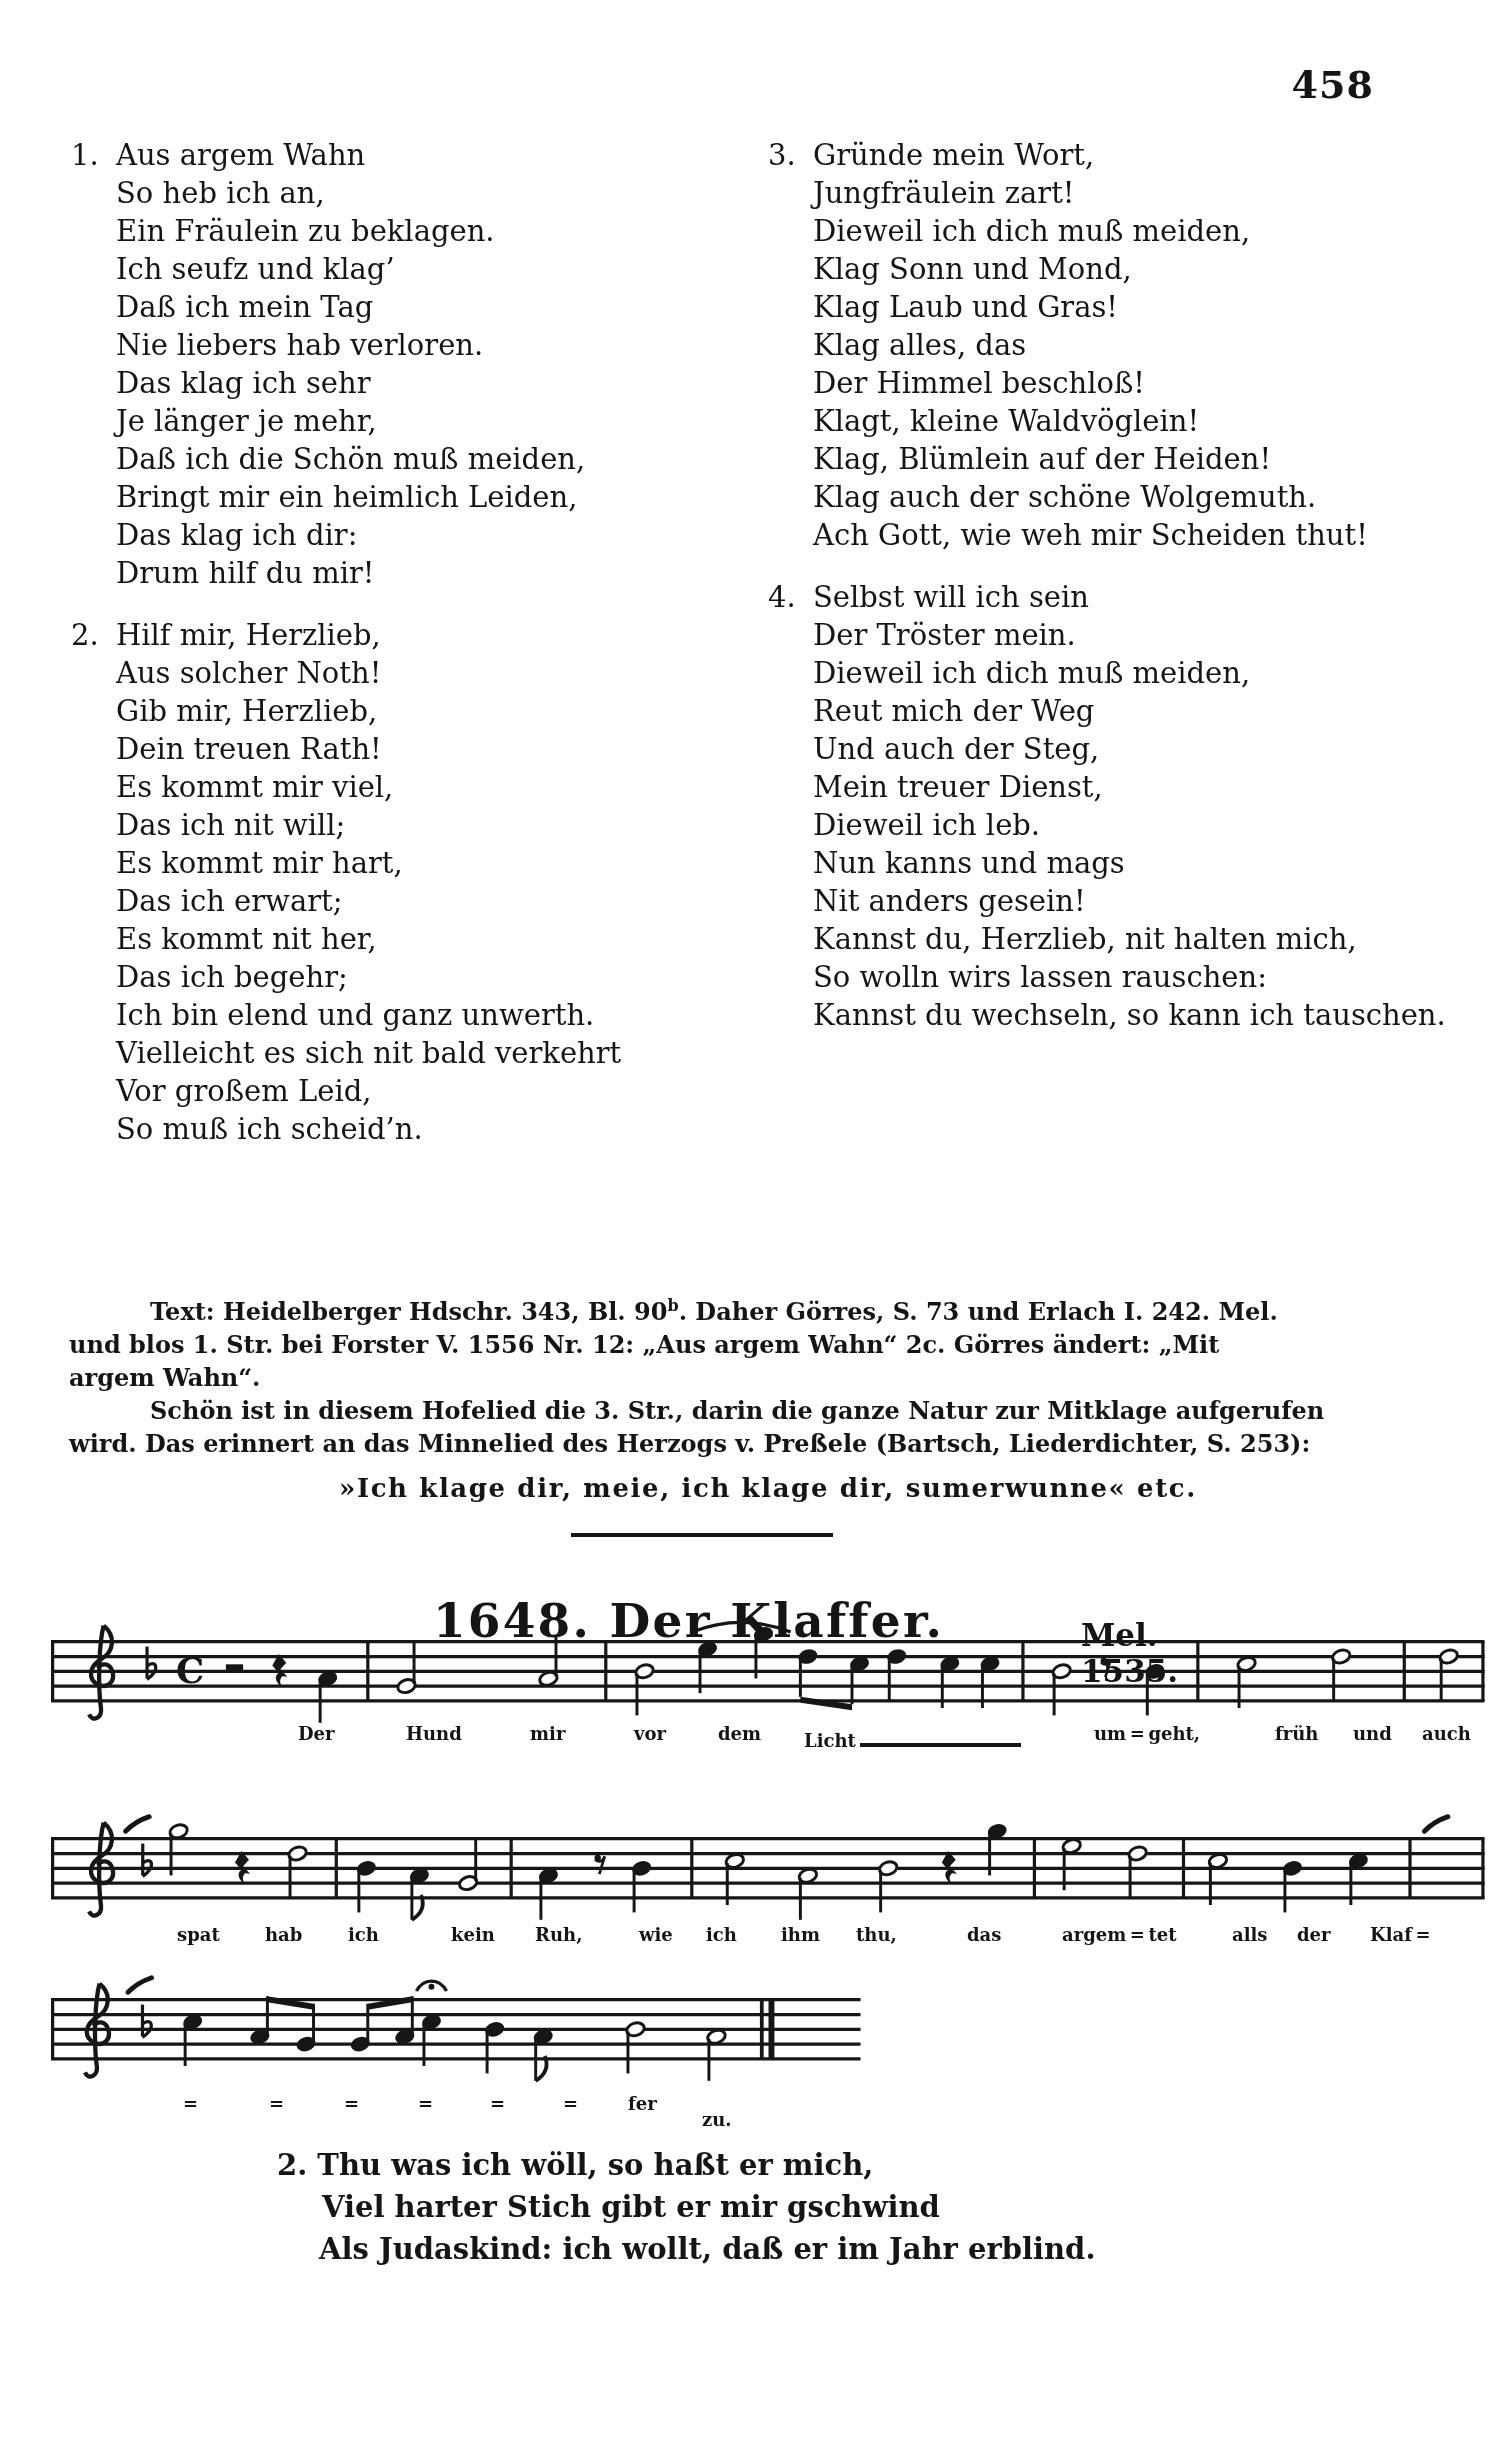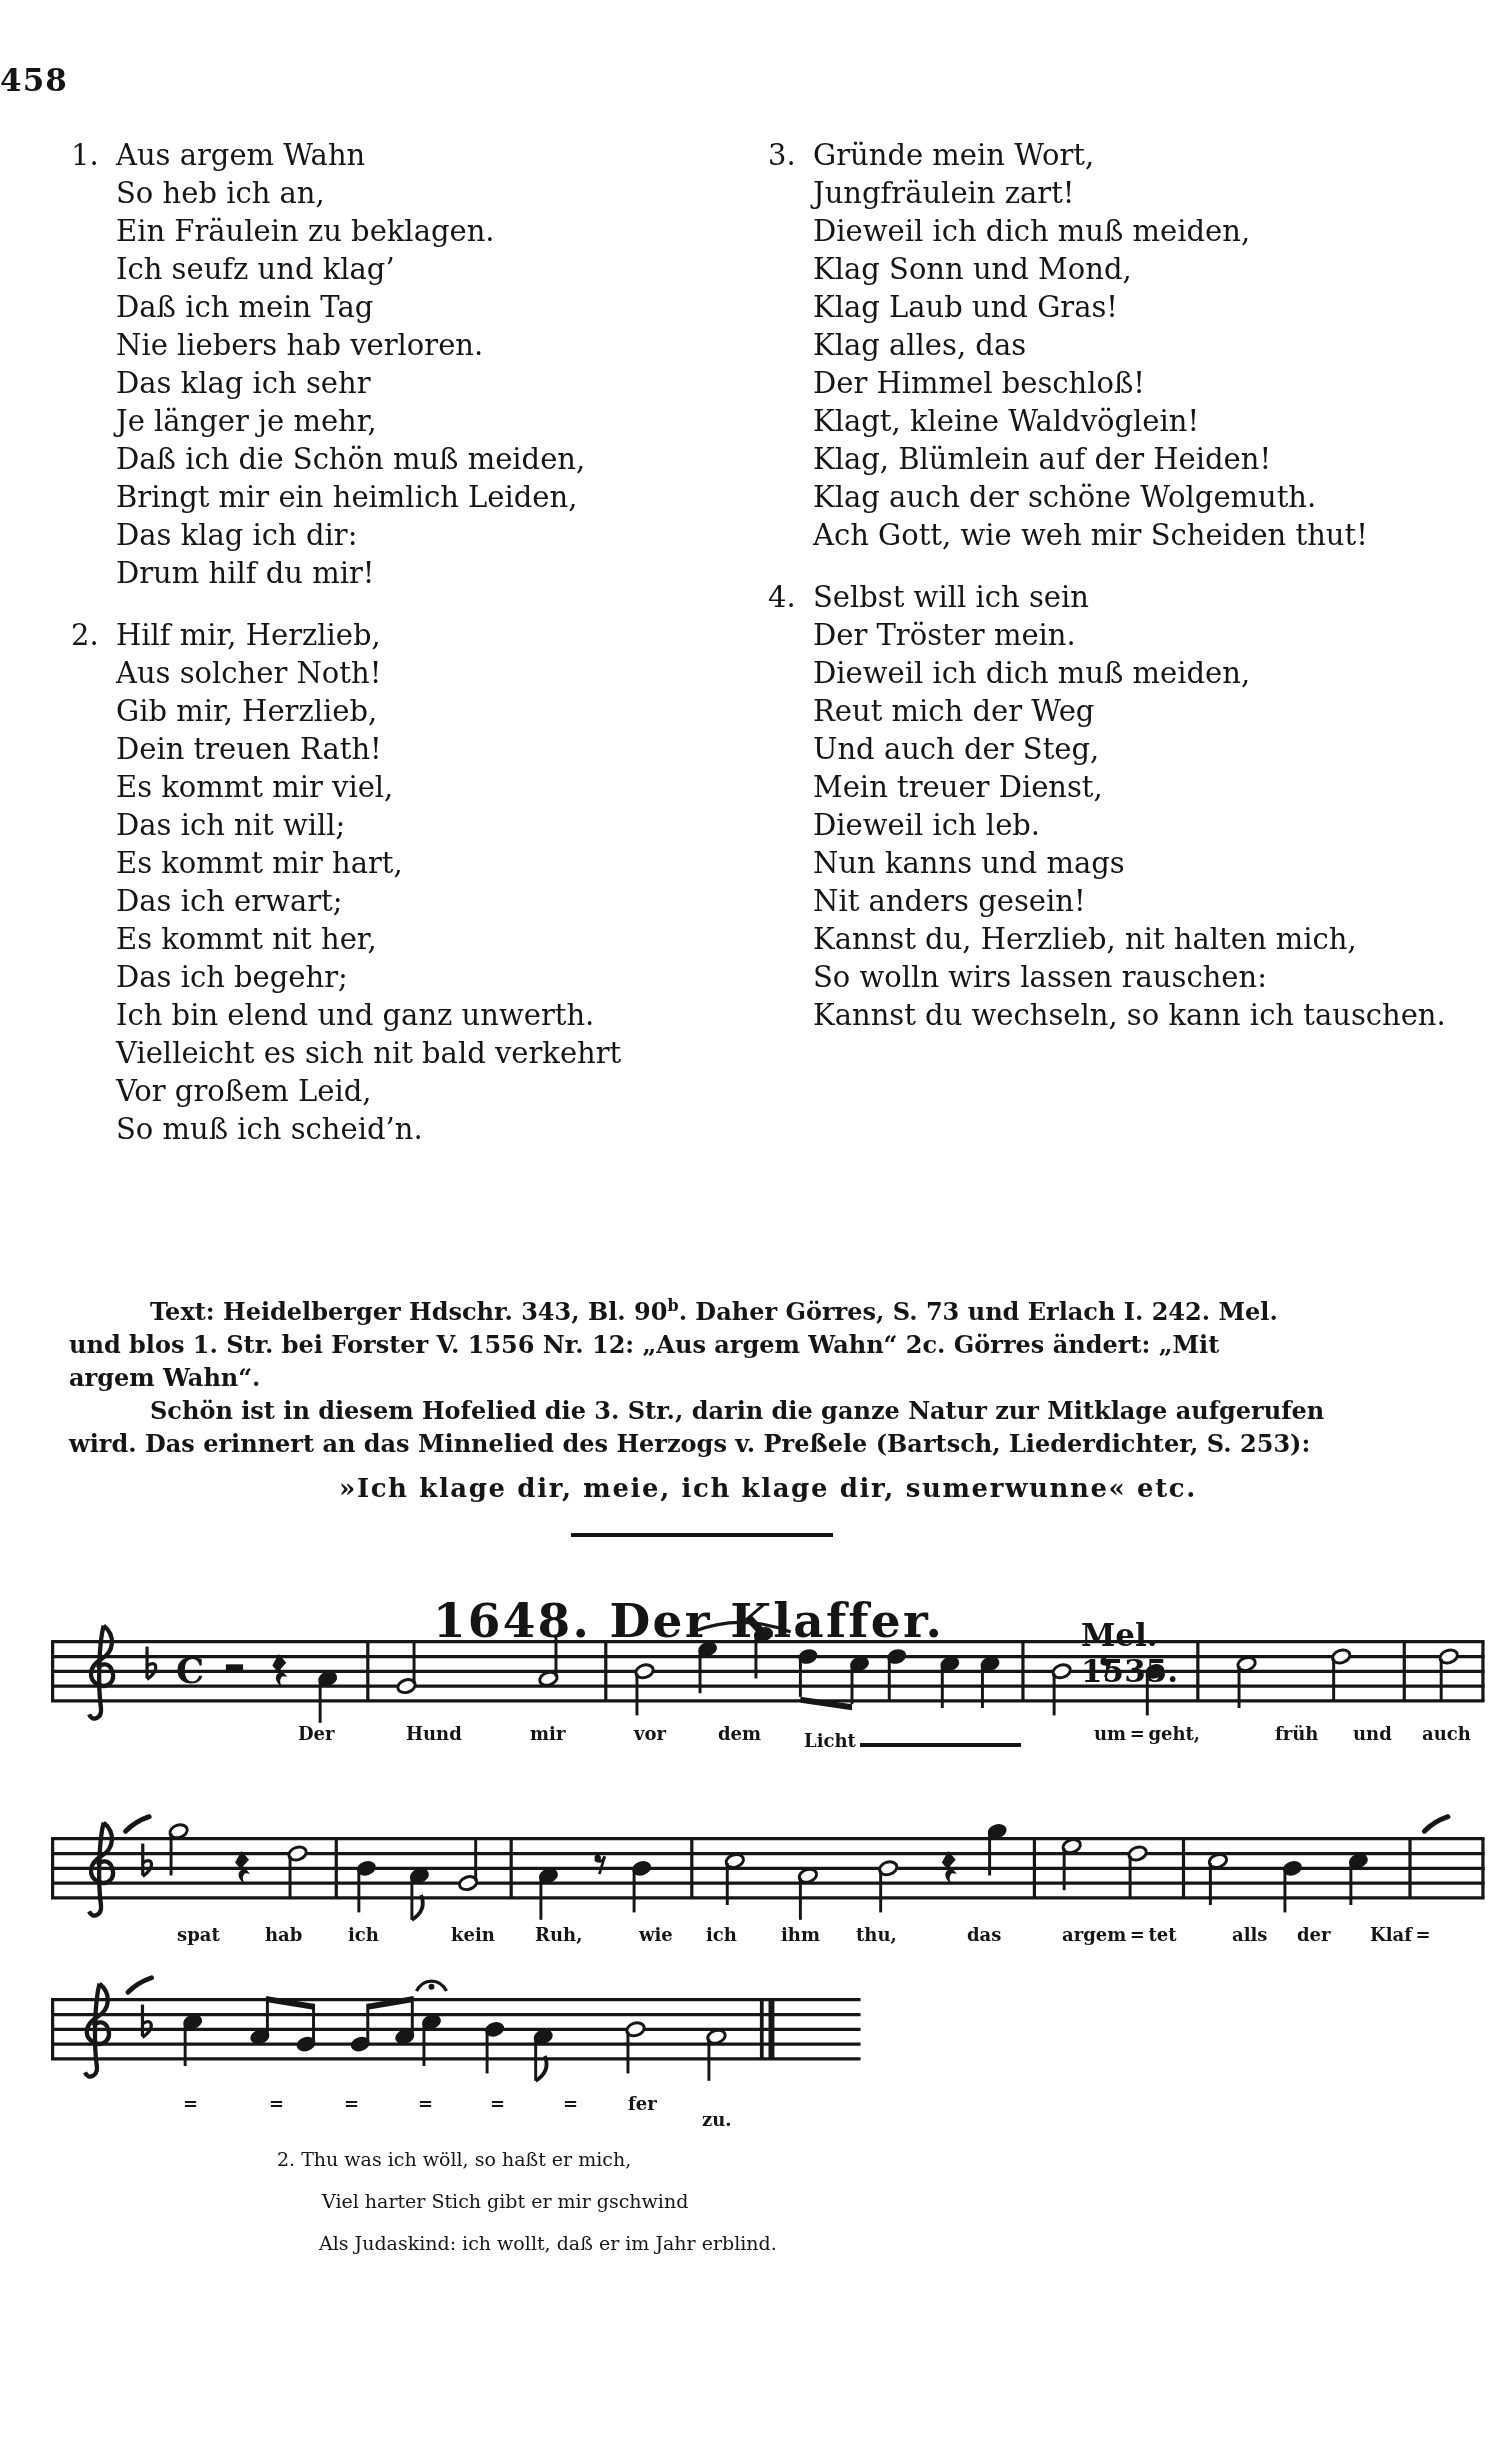--- a/index.html
+++ b/index.html
@@ -1,22 +1,22 @@
 <!DOCTYPE html>
 <html style="font-size:8.6px"><head>
 <meta charset="utf-8">
 <style>
   html,body{margin:0;padding:0;}
   body{
     width:1506px;height:2438px;position:relative;background:#ffffff;
     font-family:"DejaVu Serif", serif;color:#151515;overflow:hidden;
   }
   .abs{position:absolute;}
-  #page-number{top:62px;left:0;width:1374px;text-align:left;
-    font-size:31px;font-weight:bold;letter-spacing:1.1px;}
+  #page-number{top:62px;left:0;width:1374px;text-align:right;
+    font-size:38px;font-weight:bold;letter-spacing:1.1px;}
   
   #col-left{top:136px;left:71px;width:688px;}
   #col-right{top:136px;left:768px;width:731px;}
   .verse{margin:0 0 24px 0;}
   .vline{font-size:29px;line-height:38px;font-weight:normal;white-space:nowrap;}
   .vline.indent{padding-left:45px;}
   .vnum{display:inline-block;min-width:45px;}
   
   #footnote{top:1289px;left:69px;width:1398px;}
   .fnline{font-size:24px;line-height:33px;font-weight:bold;white-space:nowrap;}
@@ -26,21 +26,21 @@
     letter-spacing:1.6px;font-family:"DejaVu Serif", serif;}
   
   #divider{top:1533px;left:571px;width:262px;height:4.3px;background:#141414;}
   #song-title{top:1593px;left:0;width:1377px;text-align:center;
     font-size:47px;font-weight:bold;letter-spacing:2.2px;}
   #melody-ref{top:1617px;left:1081px;width:151px;font-size:31px;font-weight:bold;}
   
   .lyricword{position:absolute;font-size:18px;font-weight:bold;white-space:nowrap;}
   .ext{display:inline-block;border-bottom:4.8px solid #141414;height:20.4px;margin-left:4.3px;}
   
-  .v2line{position:absolute;font-size:19px;font-weight:normal;white-space:nowrap;}
+  .v2line{position:absolute;font-size:29px;font-weight:bold;white-space:nowrap;}
   svg{position:absolute;overflow:visible;}
 </style>
 </head>
 <body>
 
 <div id="page-number" class="abs">458</div>
 
 <div id="col-left" class="abs">
     <div class="verse">
       <div class="vline"><span class="vnum">1.</span>Aus argem Wahn</div>

